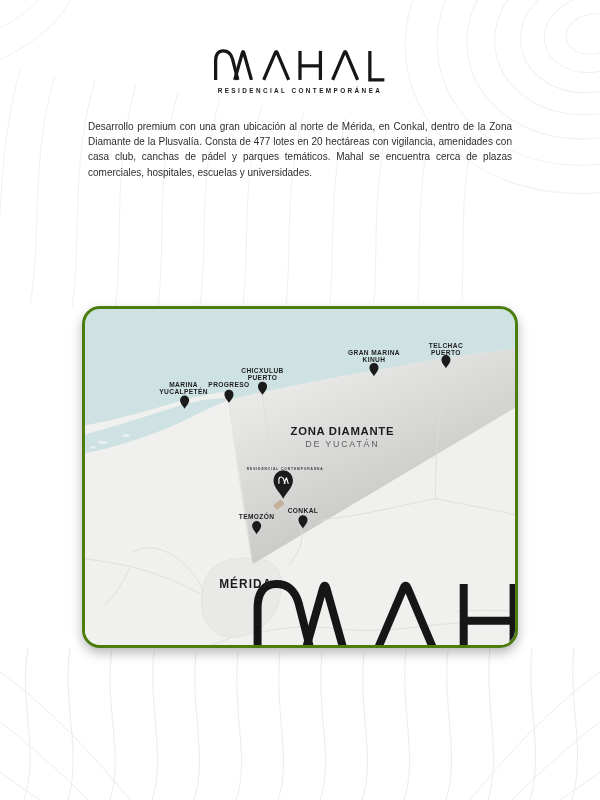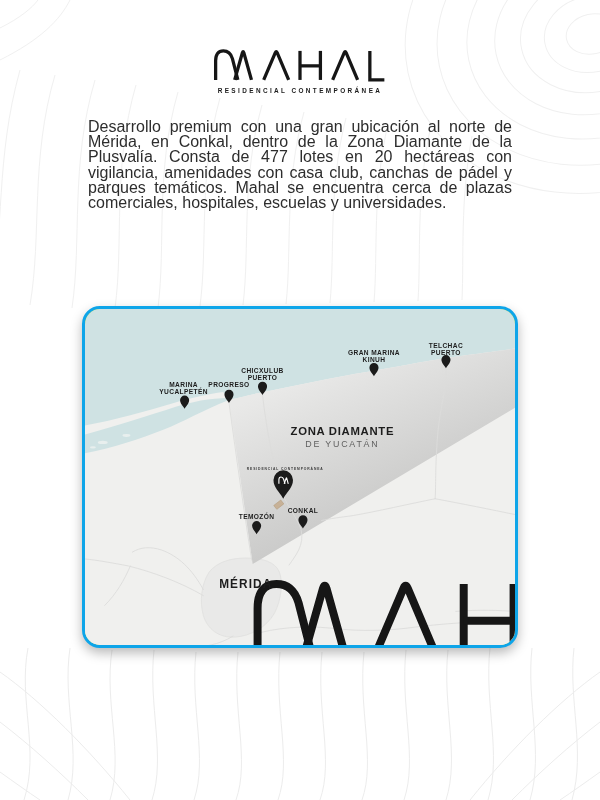--- a/index.html
+++ b/index.html
@@ -15,28 +15,28 @@
   .logo-block{top:46px;left:0;right:0;text-align:center;}
   .wordmark{width:176px;height:37px;display:block;margin:0 auto;}
   .logo-tagline{
     margin-top:4px;font-size:6.4px;letter-spacing:2.4px;font-weight:bold;
     color:#1b1b1b;white-space:nowrap;
   }
 
   
   .intro{
     top:119px;left:88px;width:424px;margin:0;
-    font-size:16px;line-height:15.2px;color:#2d2d2d;
+    font-size:10px;line-height:15.2px;color:#2d2d2d;
     text-align:justify;
   }
 
   
   .map-card{
     top:306px;left:82px;width:430px;height:336px;
-    border:3px solid #0ea5e9;border-radius:18px;overflow:hidden;
+    border:3px solid #4d7c0f;border-radius:18px;overflow:hidden;
     box-shadow:0 5px 12px rgba(0,0,0,.28);
     background:#84cc16;
   }
   .map-card svg{display:block;width:100%;height:100%;}
 
   
   text{font-family:"Liberation Sans", sans-serif;}
   .pin-label{font-size:6.7px;font-weight:bold;fill:#1d1d1d;letter-spacing:.4px;text-anchor:middle;}
   .zone-title{font-size:11.5px;font-weight:bold;fill:#1c1c1c;letter-spacing:.7px;text-anchor:middle;}
   .zone-sub{font-size:9px;fill:#5f5f5f;letter-spacing:1.8px;text-anchor:middle;}

